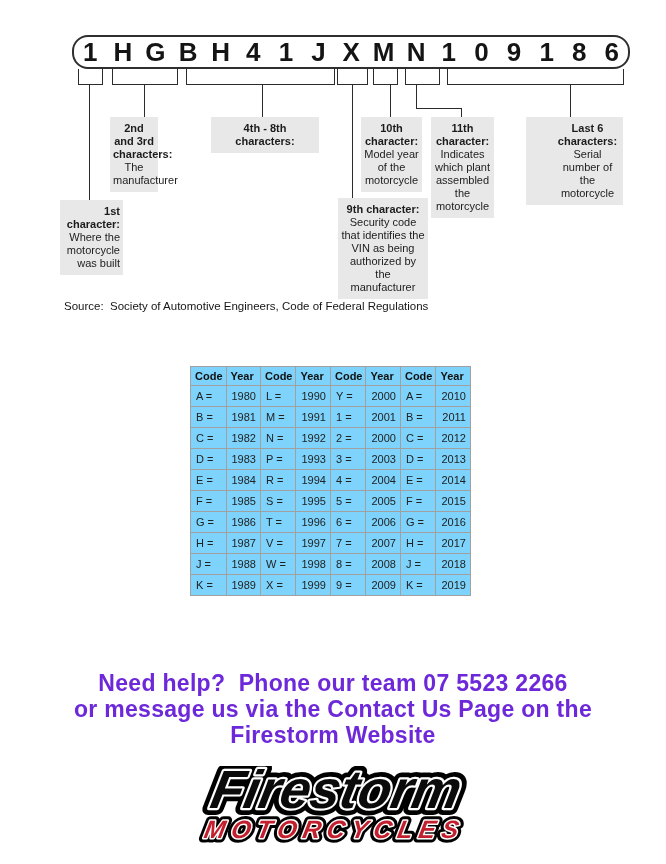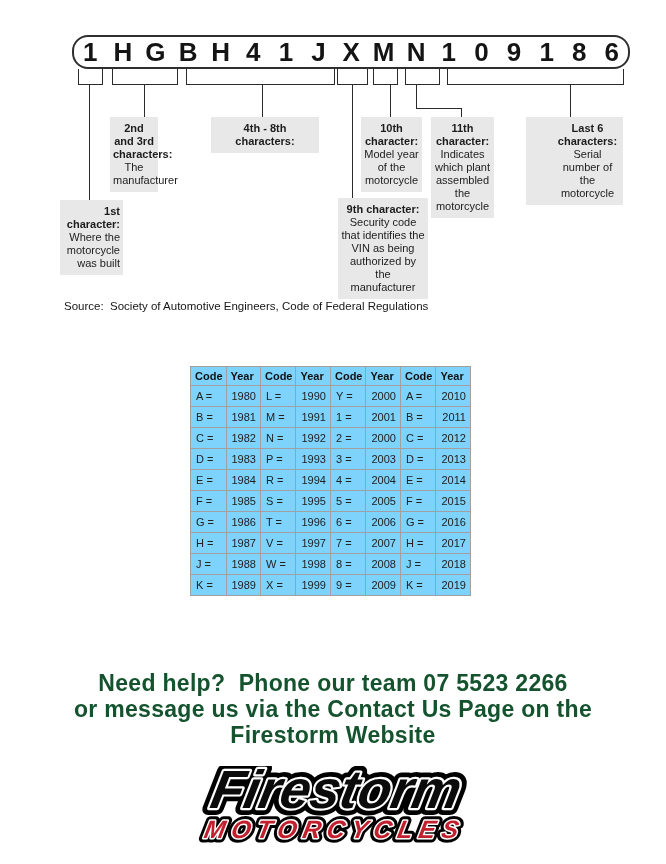--- a/index.html
+++ b/index.html
@@ -76,21 +76,21 @@
   .year-table th, .year-table td {
     border:1px solid #a0a0a0; text-align:left; box-sizing:border-box;
   }
   .year-table th { font-weight:bold; padding:3px 3px 3px 4px; color:#111; }
   .year-table td { padding:4px 3px 4px 5px; }
   .year-table td.year-cell { text-align:right; padding-right:4px;margin-top:40px; }
 
   
   .help {
     position:absolute; left:0; top:670px; width:666px; text-align:center;
-    font-weight:bold; font-size:23px; line-height:26px; color:#14532d;
+    font-weight:bold; font-size:23px; line-height:26px; color:#6d28d9;
     white-space:pre-wrap; letter-spacing:0.3px;
   }
 
   
   .logo-wrap { position:absolute; left:133px; top:766px; width:400px; height:88px; }
   .logo-wrap svg { width:100%; height:100%; }
 </style>
 </head>
 <body>
 

